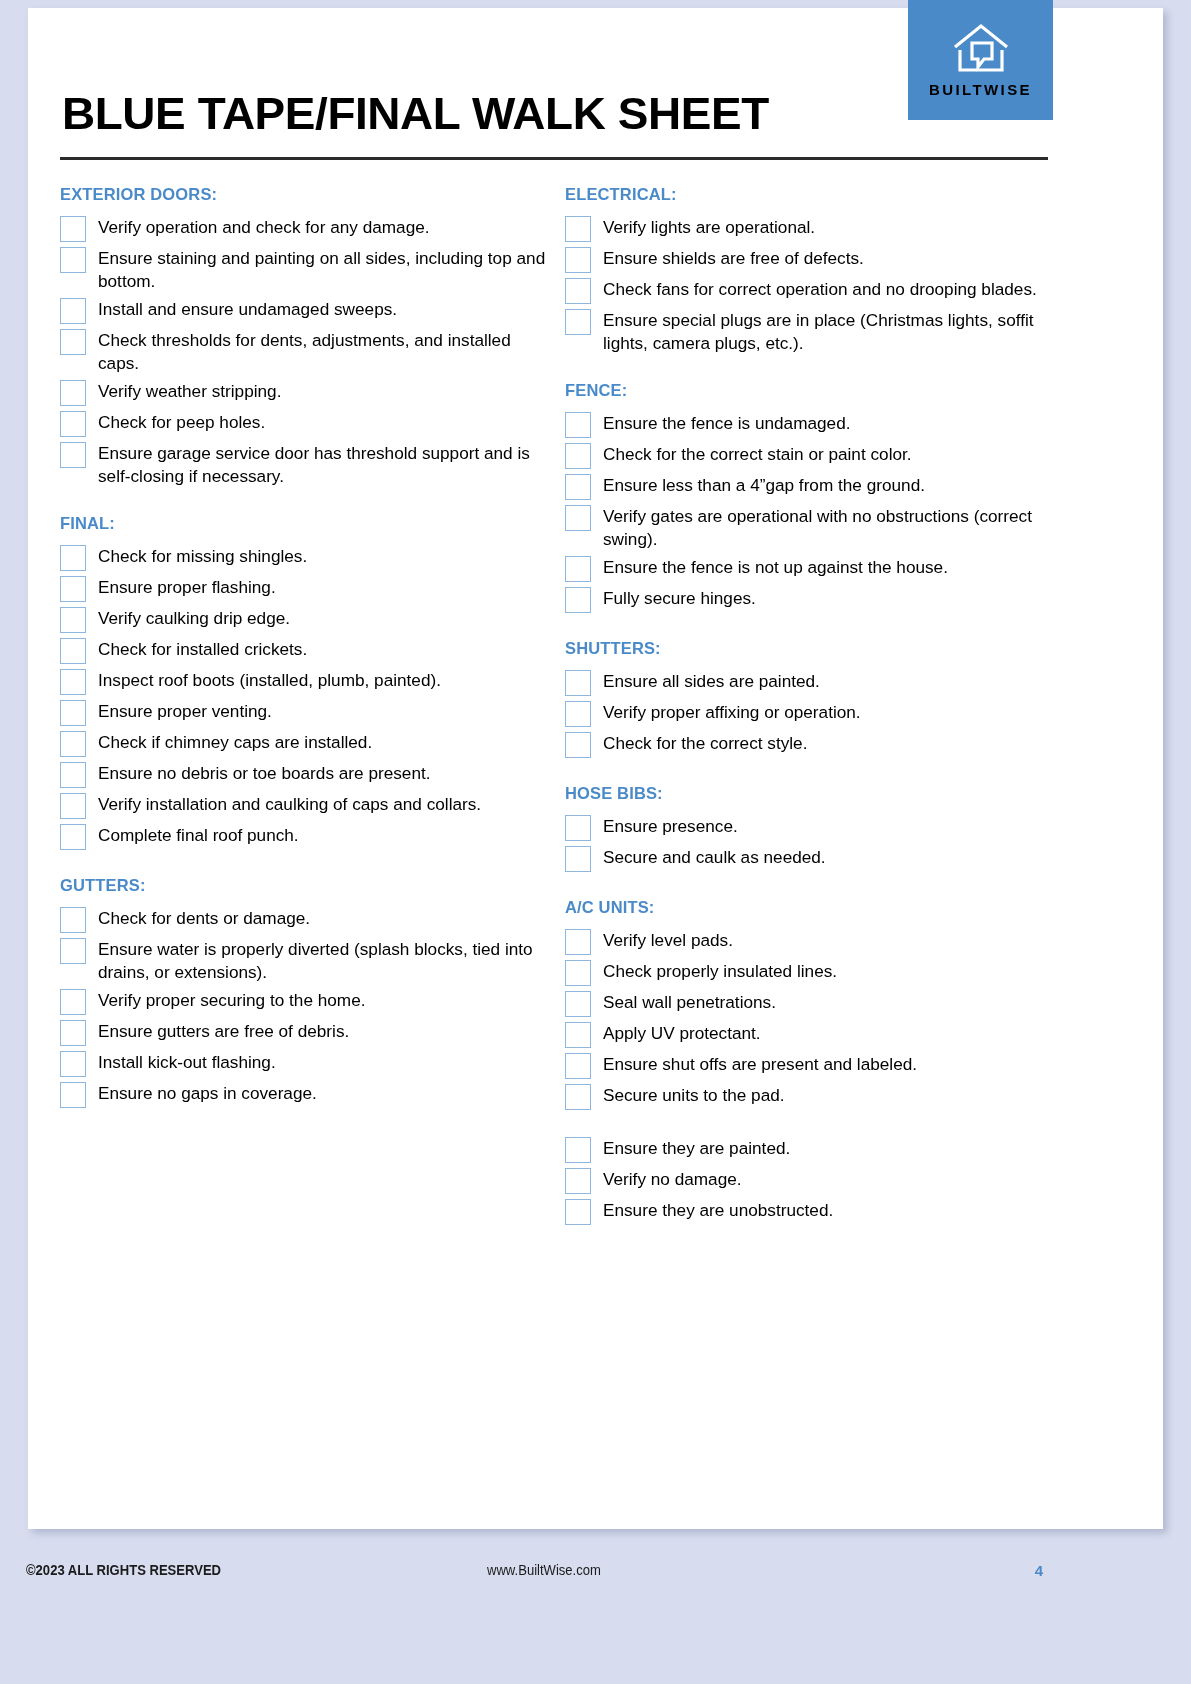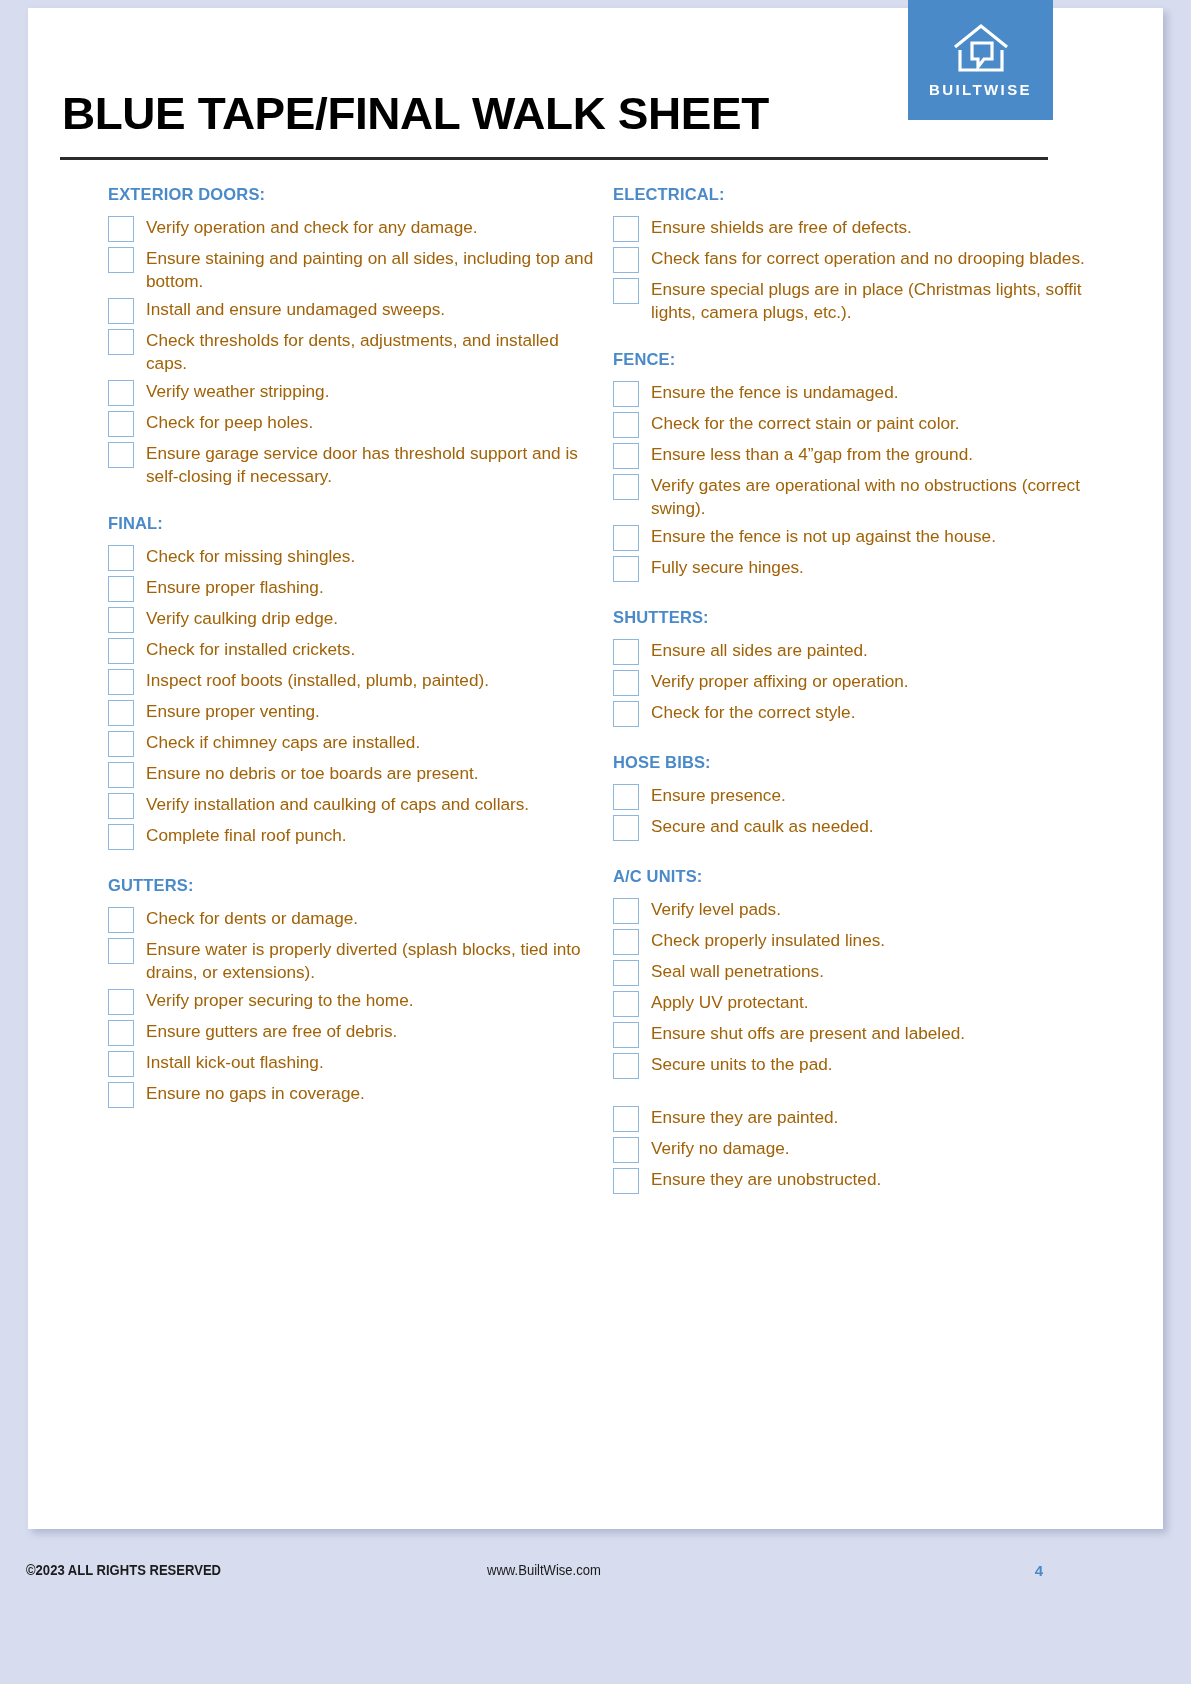--- a/index.html
+++ b/index.html
@@ -33,21 +33,21 @@
     width:145px; height:120px;
     background:#4a8ac9;
     display:flex;
     flex-direction:column;
     align-items:center;
     justify-content:center;
     z-index:5;
   }
   .logo-mark { width:62px; height:52px; margin-bottom:6px; }
   .logo-word {
-    color:#ffffff;
+    color:#000000;
     font-size:15px;
     font-weight:bold;
     letter-spacing:2.4px;
     font-family:"Liberation Sans", sans-serif;
   }
 
   
   .title {
     position:absolute;
     left:62px; top:88px;
@@ -68,21 +68,20 @@
     background:#2b2b2b;
   }
 
   
   .columns {
     position:absolute;
     left:60px; top:185px;
     width:1000px;
     display:flex;
     gap:10px;
-    margin-left:48px;
   }
   .col { width:495px; }
 
   .section { margin-bottom:0px; }
   .section + .section { margin-top:26px; }
 
   .section-title {
     color:#4a8ac9;
     font-size:16.5px;
     font-weight:bold;
@@ -100,21 +99,21 @@
     flex:0 0 auto;
     width:26px; height:26px;
     border:1.6px solid #8fb7dd;
     background:#ffffff;
     margin-right:12px;
     margin-top:1px;
   }
   .item-label {
     font-size:17.2px;
     line-height:23px;
-    color:#a16207;
+    color:#000000;
     font-family:"Liberation Sans", sans-serif;
     padding-top:1px;
   }
 
   
   .footer {
     position:absolute;
     left:0; top:1540px;
     width:1069px; height:60px;
     display:flex;
@@ -271,20 +270,24 @@
             <div class="checkbox"></div>
             <div class="item-label">Ensure no gaps in coverage.</div>
           </div>
         </div>
       </div>
     <div class="col" id="col-right">
         <div class="section">
           <div class="section-title">ELECTRICAL:</div>
           <div class="item">
             <div class="checkbox"></div>
+            <div class="item-label">Verify lights are operational.</div>
+          </div>
+          <div class="item">
+            <div class="checkbox"></div>
             <div class="item-label">Ensure shields are free of defects.</div>
           </div>
           <div class="item">
             <div class="checkbox"></div>
             <div class="item-label">Check fans for correct operation and no drooping blades.</div>
           </div>
           <div class="item">
             <div class="checkbox"></div>
             <div class="item-label">Ensure special plugs are in place (Christmas lights, soffit lights, camera plugs, etc.).</div>
           </div>

